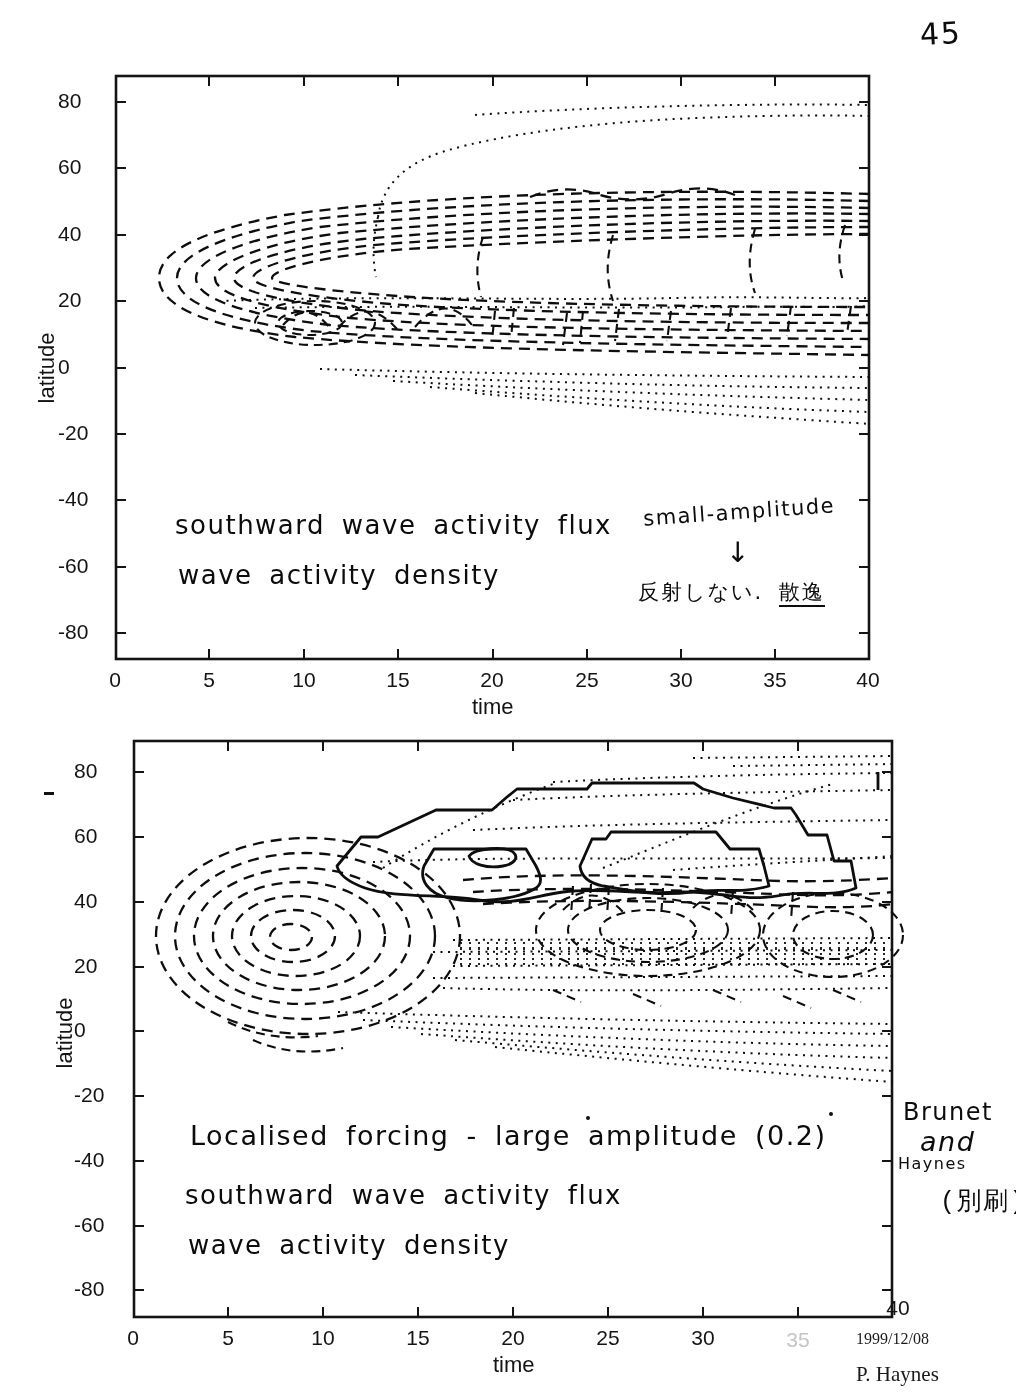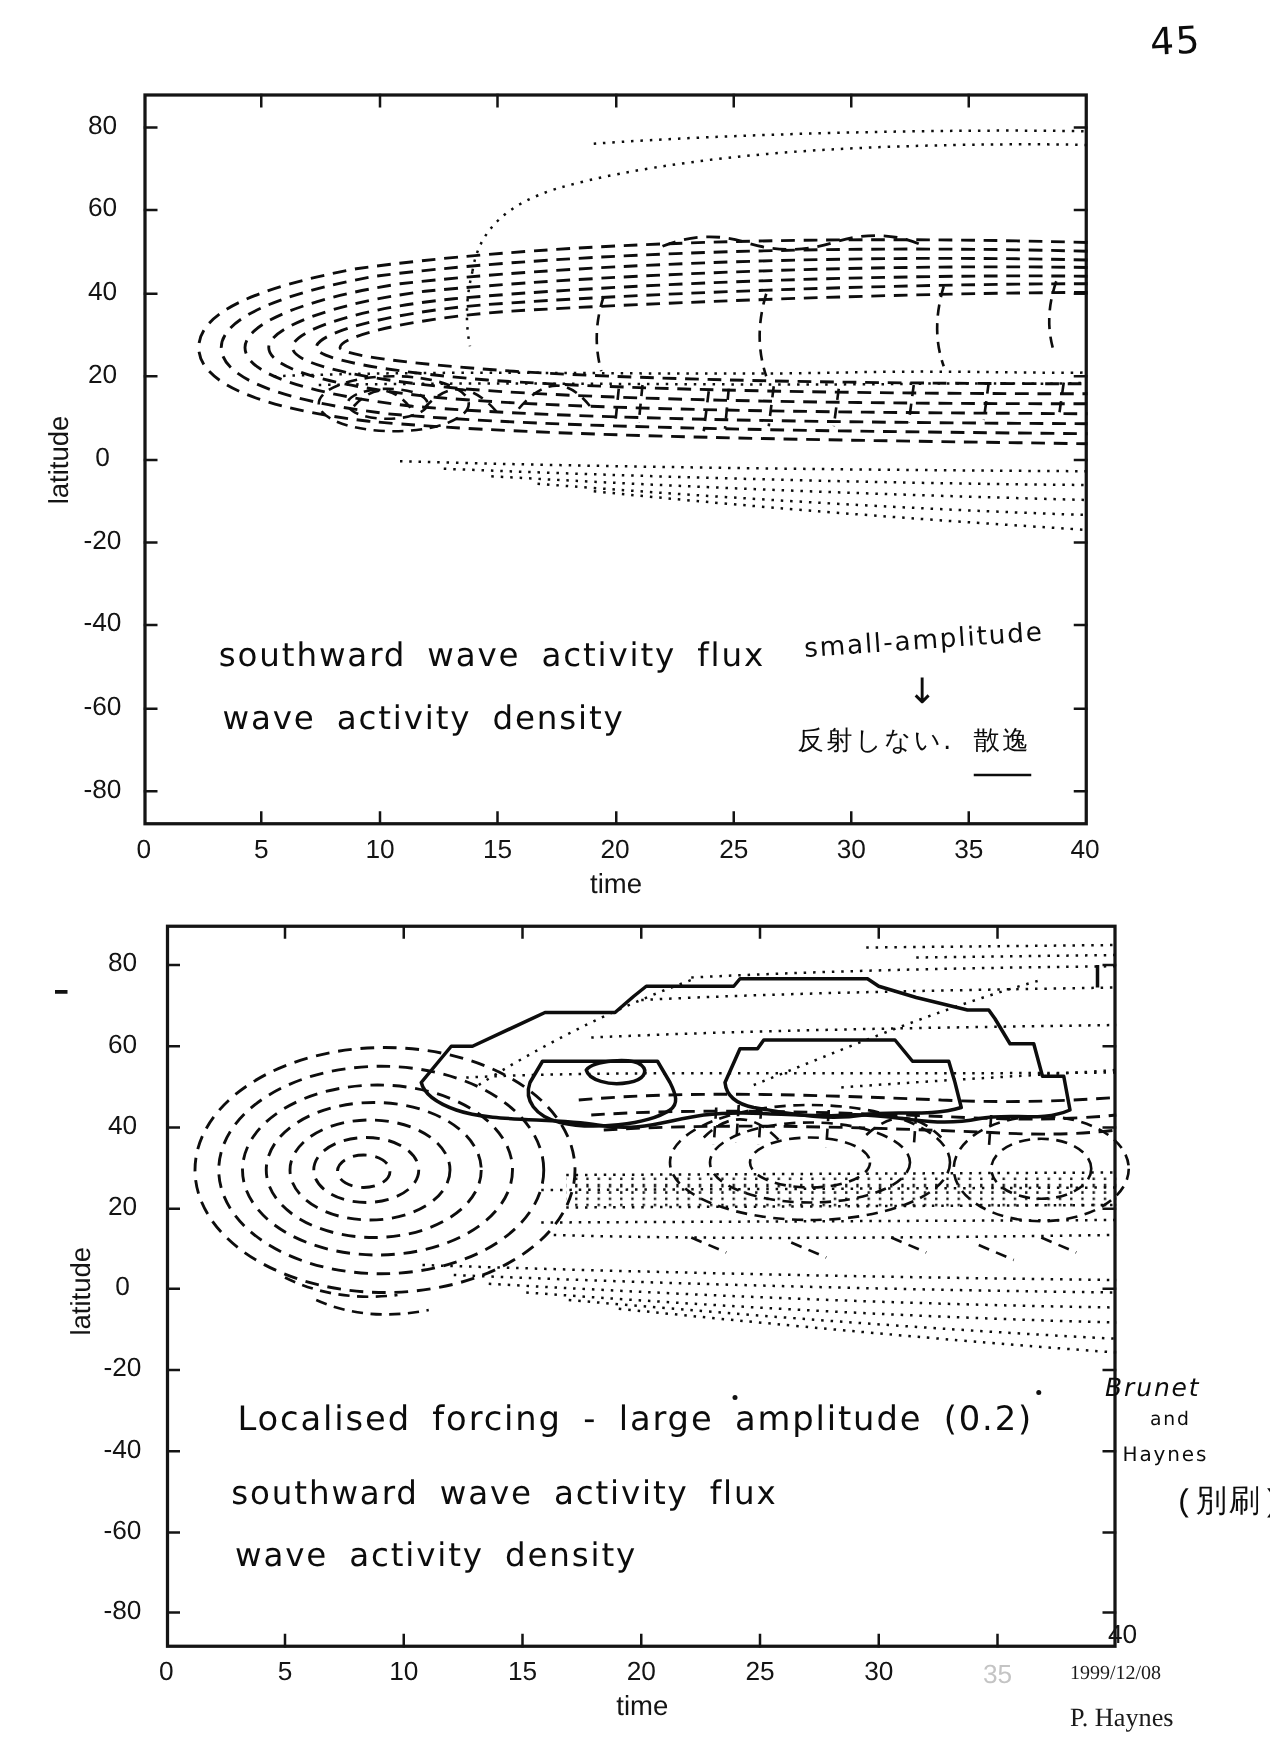--- a/index.html
+++ b/index.html
@@ -2,28 +2,28 @@
 <html><head>
 <meta charset="utf-8">
 <style>
   html,body{margin:0;padding:0;background:#e8e8e8;}
   .page{position:relative;width:1016px;height:1400px;background:#ffffff;overflow:hidden;
         font-family:"Liberation Sans",sans-serif;color:#101010;}
   
   .tick{position:absolute;font-size:21px;color:#141414;white-space:nowrap;
         font-family:"Liberation Sans",sans-serif;}
   .xtick{transform:translateX(-50%);}
-  .ytick{width:48px;text-align:center;}
+  .ytick{width:48px;text-align:left;}
   .axlabel{position:absolute;font-size:22px;color:#141414;font-family:"Liberation Sans",sans-serif;}
   .ylabel{transform:rotate(-90deg);transform-origin:center;}
   .faint{color:#c4c4c4;}
   
   .hand{position:absolute;font-family:"DejaVu Sans",sans-serif;color:#0c0c0c;
         white-space:nowrap;letter-spacing:1.5px;word-spacing:7px;}
-  .u{border-bottom:2.5px solid #0c0c0c;padding-bottom:15px;margin-top:43px;}
+  .u{border-bottom:2.5px solid #0c0c0c;padding-bottom:1px;margin-top:43px;}
   .serif{position:absolute;font-family:"Liberation Serif",serif;color:#1a1a1a;white-space:nowrap;}
   .plot-svg{position:absolute;overflow:visible;}
   .ink-dot{position:absolute;width:4px;height:4px;background:#111;border-radius:50%;}
   .ink-dash{position:absolute;background:#111;}
   svg .frm{fill:none;stroke:#141414;stroke-width:2.6;}
   svg .tk{stroke:#141414;stroke-width:2;}
   svg .sld{fill:none;stroke:#0d0d0d;stroke-width:2.8;stroke-linejoin:round;}
   svg .dsh{fill:none;stroke:#0d0d0d;stroke-width:2.3;stroke-dasharray:11 7;}
   svg .dsh2{fill:none;stroke:#0d0d0d;stroke-width:2.1;stroke-dasharray:9 6;}
   svg .dot{fill:none;stroke:#0d0d0d;stroke-width:2;stroke-dasharray:2 5.5;}
@@ -188,22 +188,22 @@
   <span class="tick xtick faint" style="left:798px;top:1328px;">35</span>
   <span class="tick xtick" style="left:898px;top:1296px;">40</span>
   <div class="axlabel ylabel" style="left:20px;top:1020px;width:90px;text-align:center;">latitude</div>
   <div class="axlabel" style="left:493px;top:1352px;">time</div>
 
   <div class="hand" style="left:190px;top:1120px;font-size:27px;">Localised forcing - large amplitude (0.2)</div>
   <div class="hand" style="left:185px;top:1180px;font-size:26px;">southward wave activity flux</div>
   <div class="hand" style="left:188px;top:1230px;font-size:26px;">wave activity density</div>
 
   <div>
-    <div class="hand" style="left:884px;top:1098px;font-size:20px;font-style:italic;">Brunet</div>
-    <div class="hand" style="left:920px;top:1126px;font-size:15px;">and</div>
+    <div class="hand" style="left:903px;top:1098px;font-size:24px;">Brunet</div>
+    <div class="hand" style="left:920px;top:1126px;font-size:27px;font-style:italic;">and</div>
     <div class="hand" style="left:898px;top:1154px;font-size:16px;">Haynes</div>
     <div class="hand" style="left:940px;top:1184px;font-size:25px;font-family:Liberation Mono, monospace;">(別刷)</div>
   </div>
 
   <div class="serif" style="left:856px;top:1330px;font-size:16px;">1999/12/08</div>
   <div class="serif" style="left:856px;top:1362px;font-size:21px;">P. Haynes</div>
 
   <div class="ink-dash" style="left:44px;top:792px;width:10px;height:3px;"></div>
   <div class="ink-dot" style="left:586px;top:1116px;"></div>
   <div class="ink-dot" style="left:829px;top:1112px;"></div>

